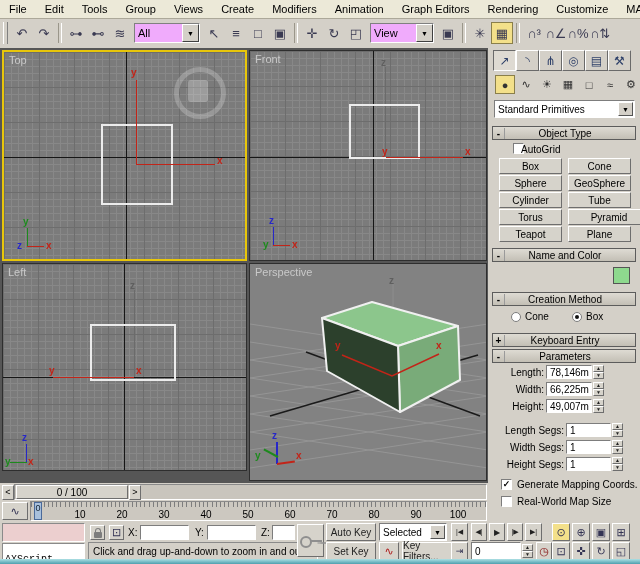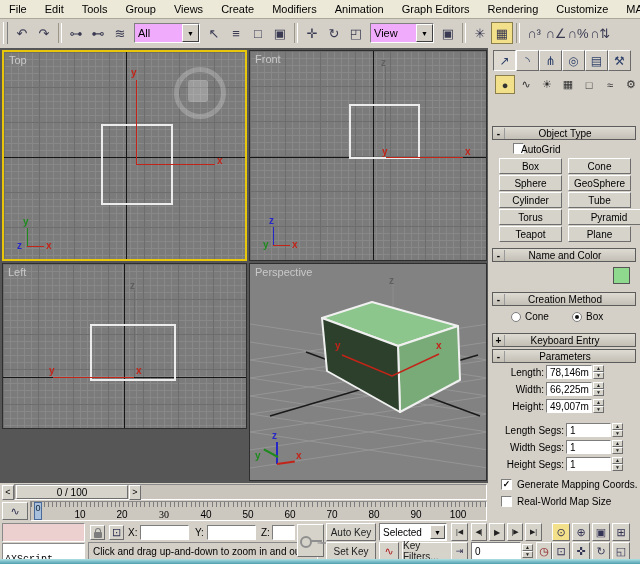--- a/index.html
+++ b/index.html
@@ -186,21 +186,21 @@
       <span class="axlbl r" style="left:215px;top:95px;">x</span>
       <div class="tripod" style="left:12px;top:168px;">
         <div style="position:absolute;left:11px;top:8px;width:1px;height:18px;background:#2727c8;"></div>
         <div style="position:absolute;left:11px;top:26px;width:17px;height:1px;background:#c22418;"></div>
         <span class="axlbl b" style="left:7px;top:-4px;">z</span>
         <span class="axlbl r" style="left:30px;top:20px;">x</span>
         <span class="axlbl g" style="left:1px;top:20px;">y</span>
       </div>
     </div>
 
-    <div class="vp" style="left:2px;top:215px;width:245px;height:166px;">
+    <div class="vp" style="left:2px;top:215px;width:245px;height:208px;">
       <span class="vp-label">Left</span>
       <div class="axline" style="left:121px;top:0;width:1px;height:100%;"></div>
       <div class="axline" style="left:0;top:113px;width:100%;height:1px;"></div>
       <div class="fadeline" style="left:131px;top:26px;width:1px;height:87px;"></div>
       <span class="axlbl f" style="left:127px;top:16px;">z</span>
       <div class="wirebox" style="left:87px;top:60px;width:82px;height:53px;"></div>
       <div class="redline" style="left:50px;top:113px;width:81px;height:1px;"></div>
       <span class="axlbl r" style="left:46px;top:101px;">y</span>
       <span class="axlbl r" style="left:133px;top:101px;">x</span>
       <div class="tripod" style="left:12px;top:172px;">
@@ -265,20 +265,24 @@
     <div class="cp-tab" style="left:119px;top:2px;">⚒</div>
 
     <div class="cp-cat on" style="left:6px;top:27px;">●</div>
     <div class="cp-cat" style="left:27px;top:27px;">∿</div>
     <div class="cp-cat" style="left:48px;top:27px;">☀</div>
     <div class="cp-cat" style="left:69px;top:27px;">▦</div>
     <div class="cp-cat" style="left:90px;top:27px;">□</div>
     <div class="cp-cat" style="left:111px;top:27px;">≈</div>
     <div class="cp-cat" style="left:132px;top:27px;">⚙</div>
 
+    <div class="field" style="left:5px;top:52px;width:141px;height:18px;">
+      <span>Standard Primitives</span>
+      <span class="abs" style="right:1px;top:1px;width:15px;height:14px;background:#d4d0c8;border:1px solid;border-color:#fff #555 #555 #fff;font-size:7px;text-align:center;line-height:13px;box-sizing:border-box;">▼</span>
+    </div>
 
     <div class="rollhead" style="top:78px;">
       <span class="pm">-</span>
       <span class="tt">Object Type</span>
     </div>
     <div class="chk" style="left:24px;top:95px;"></div>
     <span class="cplbl" style="left:32px;top:96px;">AutoGrid</span>
     <div class="pbtn" style="left:10px;top:110px;width:63px;">Box</div>
     <div class="pbtn" style="left:79px;top:110px;width:63px;">Cone</div>
     <div class="pbtn" style="left:10px;top:127px;width:63px;">Sphere</div>
@@ -371,21 +375,21 @@
   <div class="tl-btn" style="left:2px;top:485px;">&lt;</div>
   <div class="tl-track" style="left:14px;top:484px;width:473px;height:16px;"></div>
   <div class="tl-handle" style="left:16px;top:485px;width:112px;height:14px;">0 / 100</div>
   <div class="tl-btn" style="left:129px;top:485px;">&gt;</div>
 
   <div class="sbtn ic" style="left:2px;top:502px;width:26px;height:18px;">∿</div>
   <div class="ruler" style="left:30px;top:501px;width:457px;height:20px;">
     <span class="tick-num" style="left:7px;">0</span>
     <span class="tick-num" style="left:49px;">10</span>
     <span class="tick-num" style="left:91px;">20</span>
-    <span class="tick-num" style="left:133px;font-family:Liberation Serif, serif;">30</span>
+    <span class="tick-num" style="left:133px;">30</span>
     <span class="tick-num" style="left:175px;">40</span>
     <span class="tick-num" style="left:217px;">50</span>
     <span class="tick-num" style="left:259px;">60</span>
     <span class="tick-num" style="left:301px;">70</span>
     <span class="tick-num" style="left:343px;">80</span>
     <span class="tick-num" style="left:385px;">90</span>
     <span class="tick-num" style="left:427px;">100</span>
     <div class="marker" style="left:3px;top:0;height:18px;">0</div>
   </div>
 

